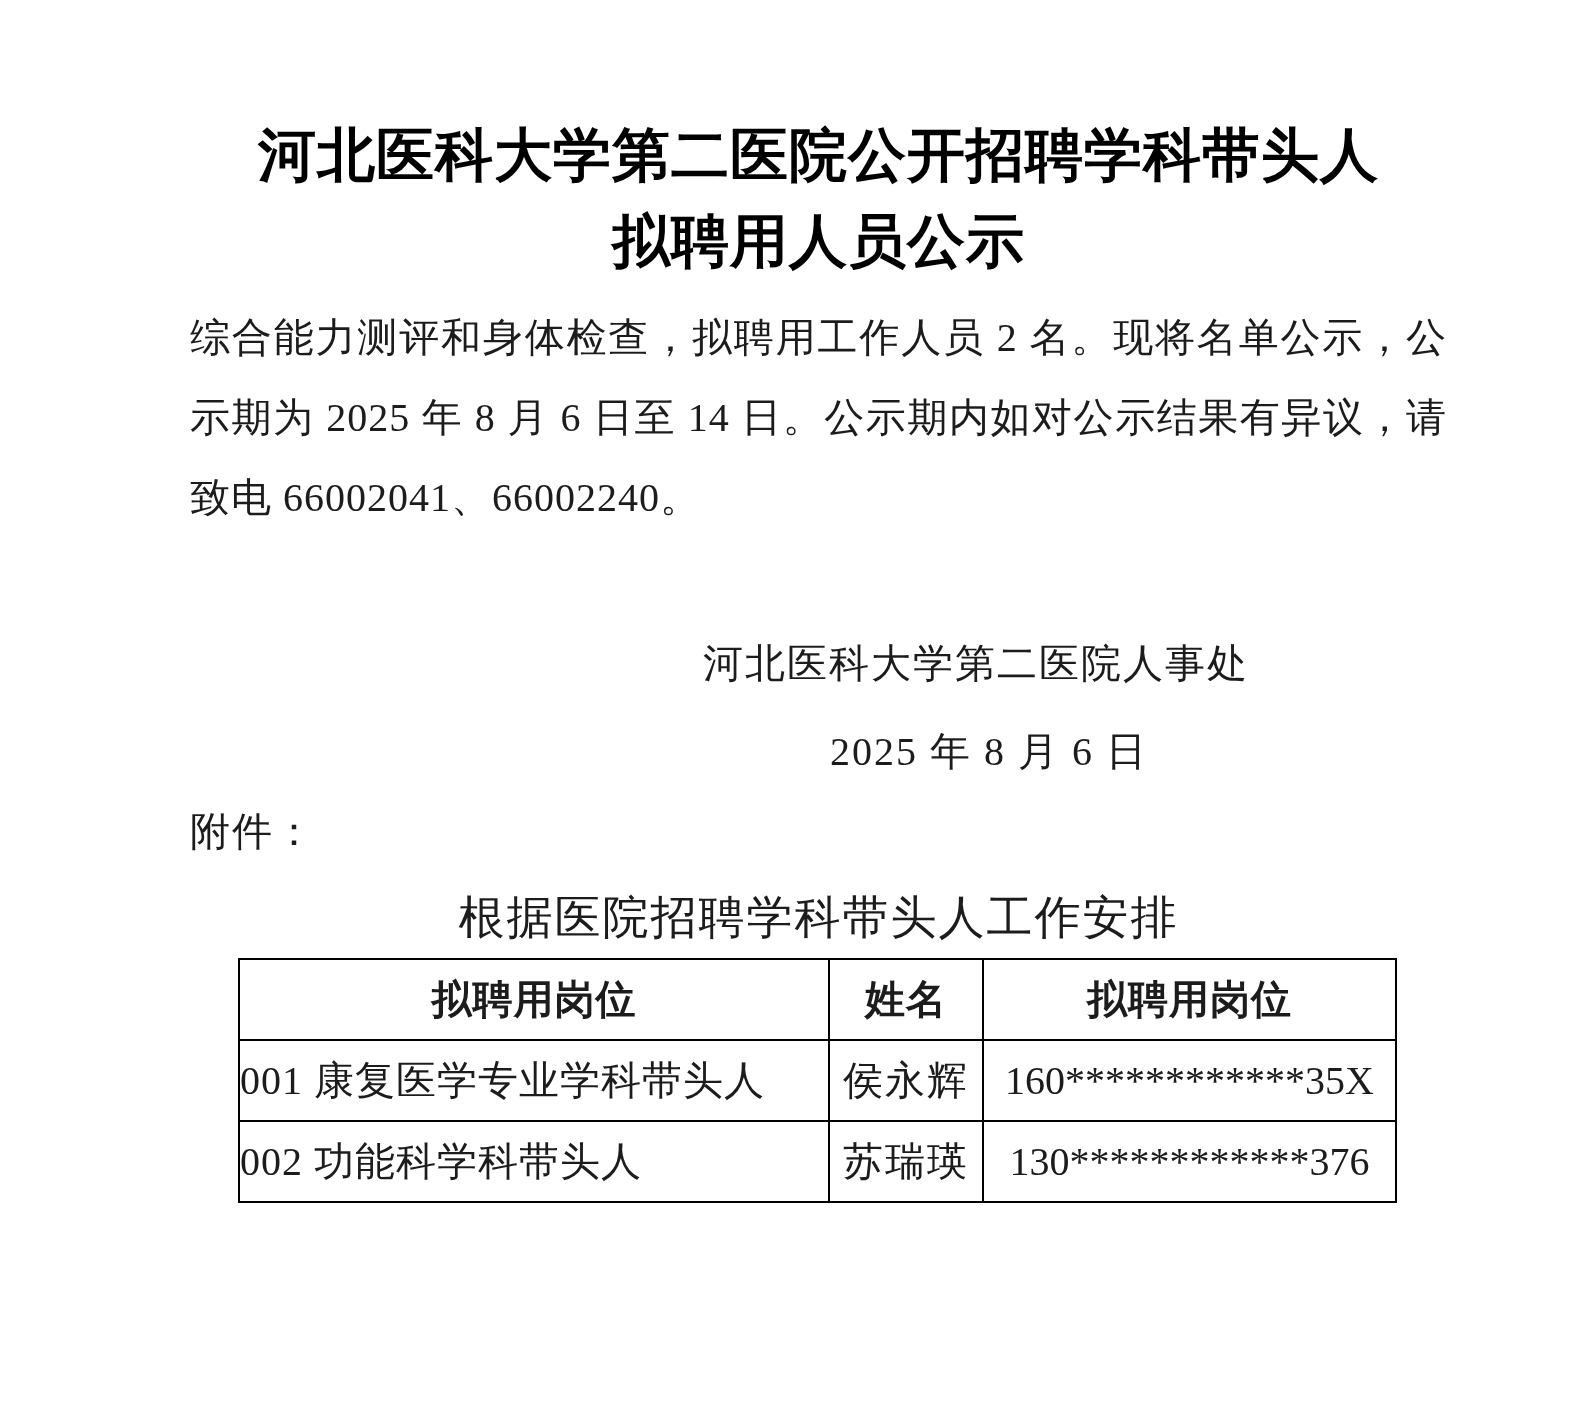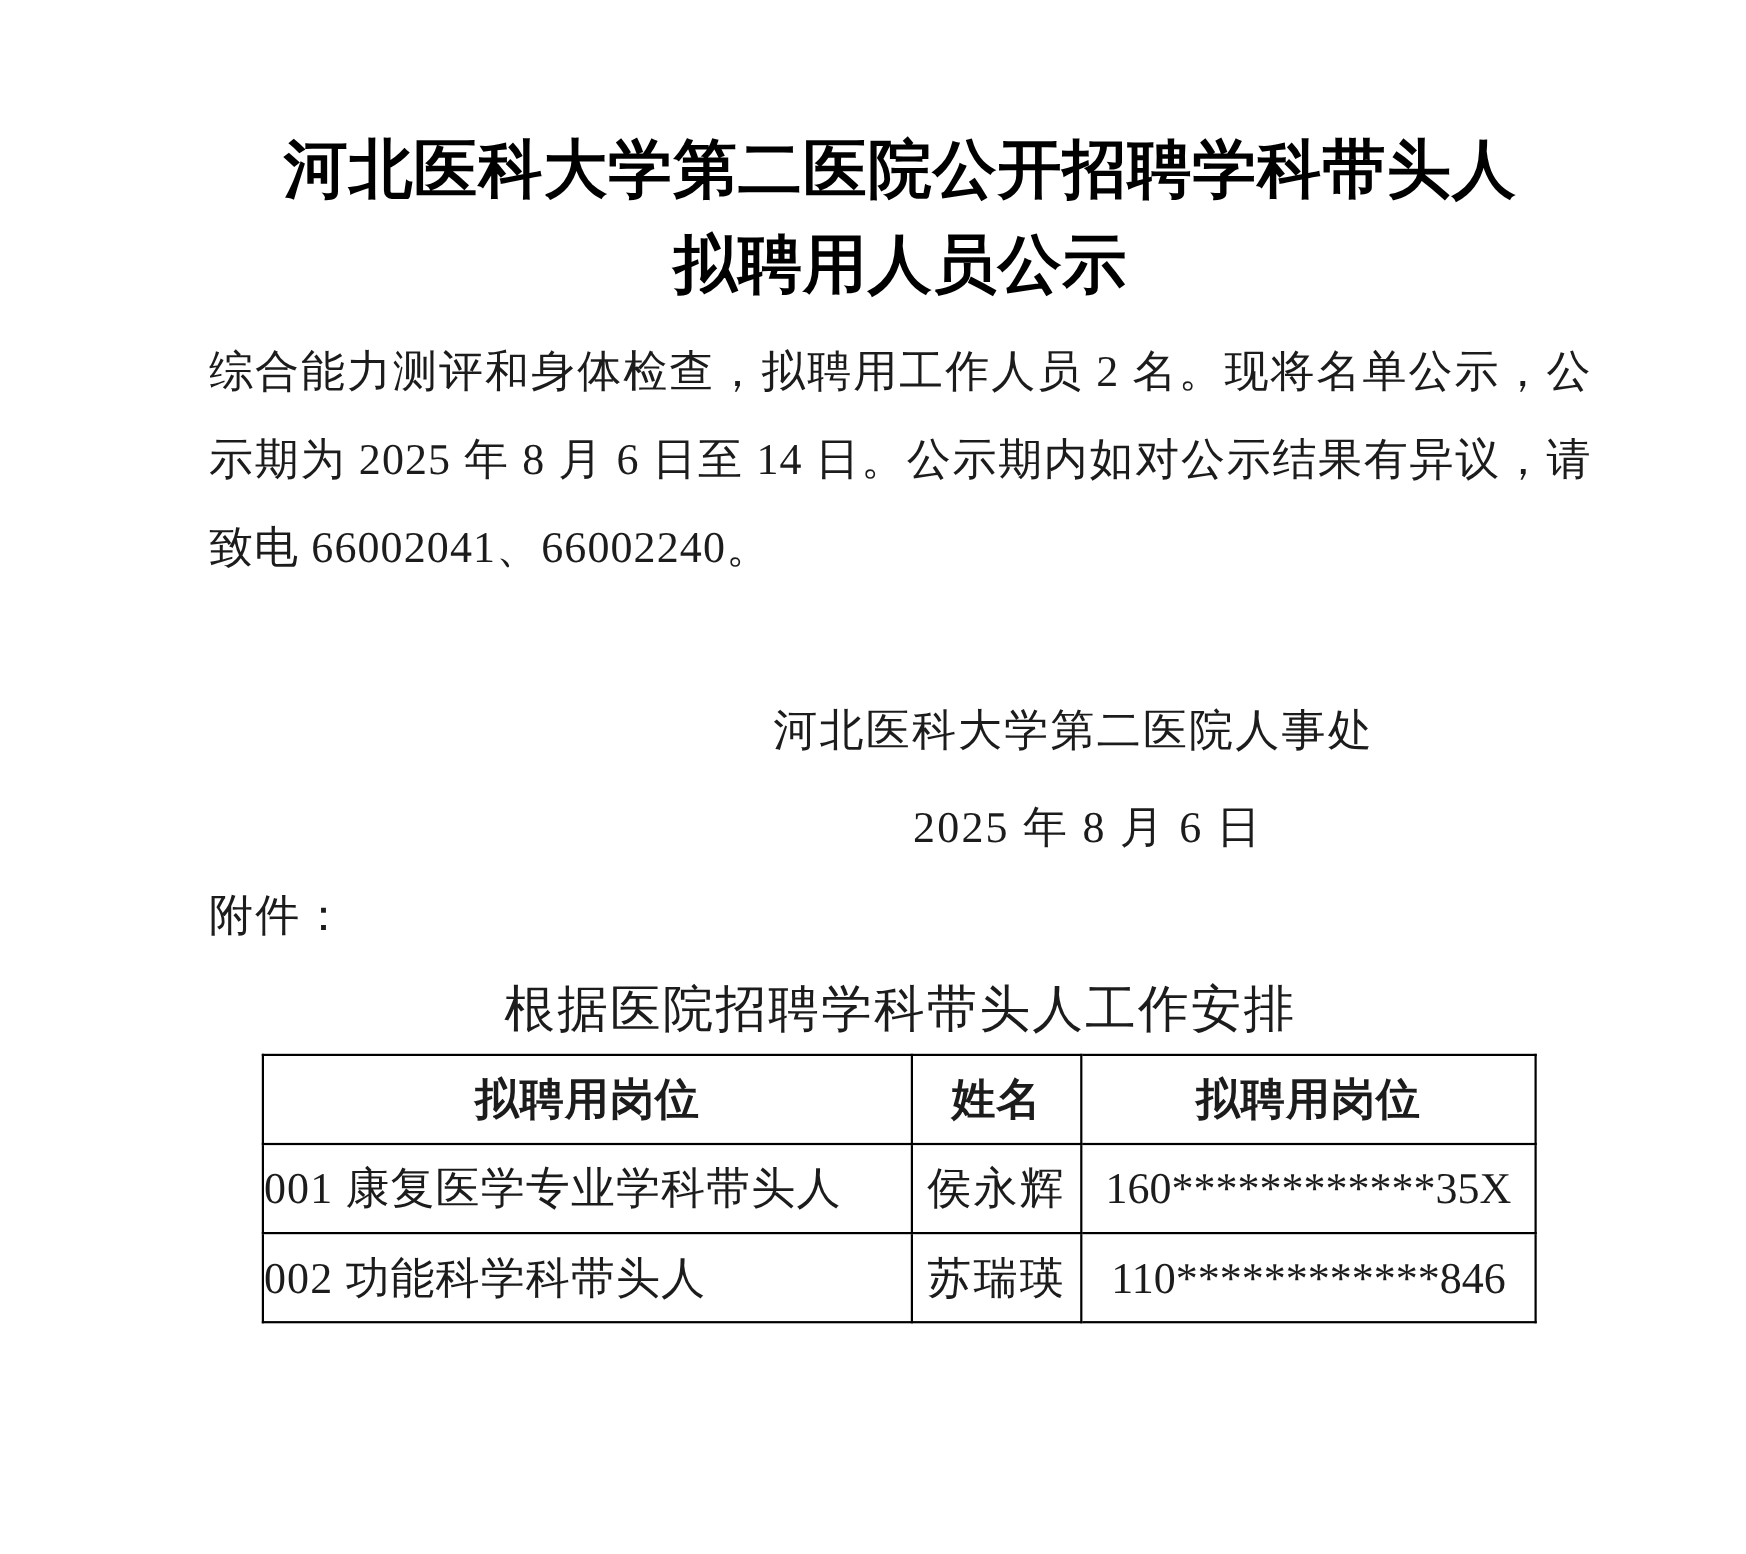--- a/index.html
+++ b/index.html
@@ -151,18 +151,18 @@
     </thead>
     <tbody>
       <tr>
         <td class="cell-position">001 康复医学专业学科带头人</td>
         <td class="cell-name">侯永辉</td>
         <td class="cell-id">160************35X</td>
       </tr>
       <tr>
         <td class="cell-position">002 功能科学科带头人</td>
         <td class="cell-name">苏瑞瑛</td>
-        <td class="cell-id">110************846</td>
+        <td class="cell-id">130************376</td>
       </tr>
     </tbody>
   </table>
 
 </div>
 
 </body></html>

